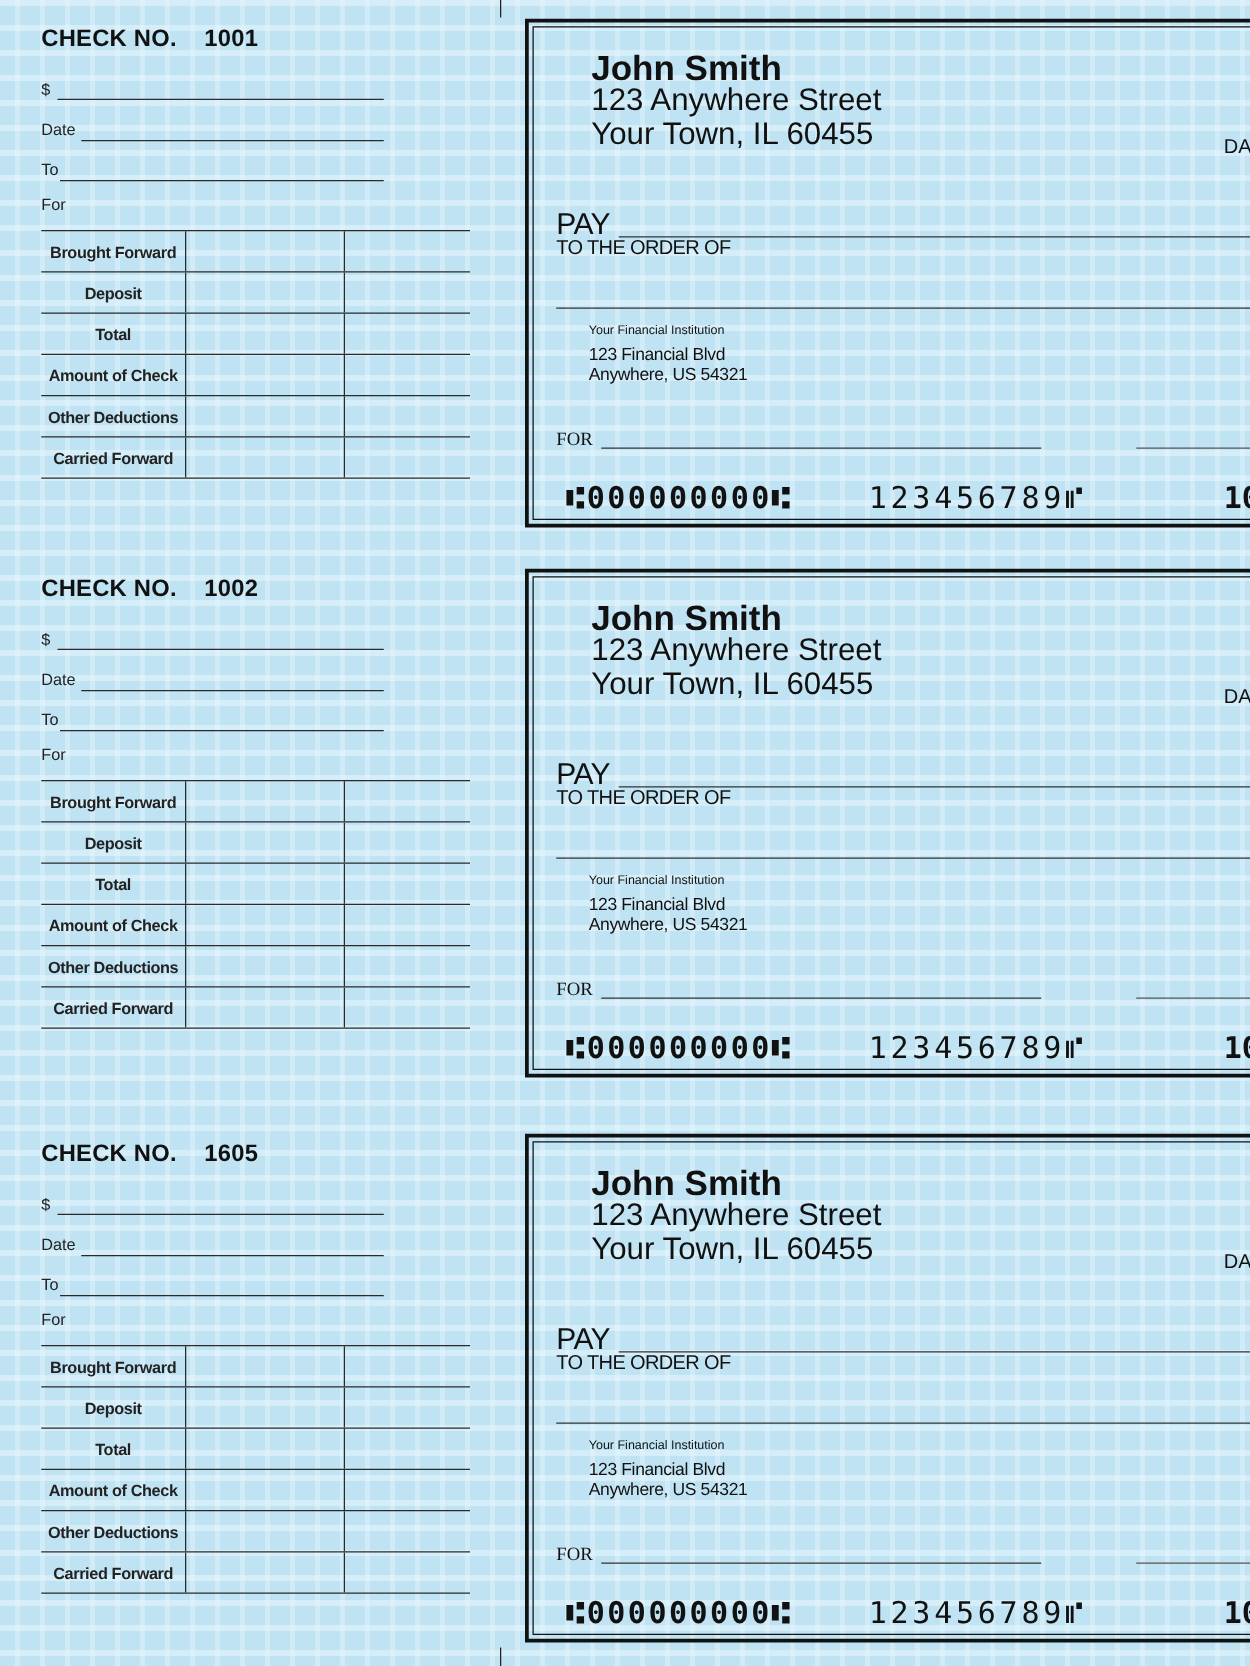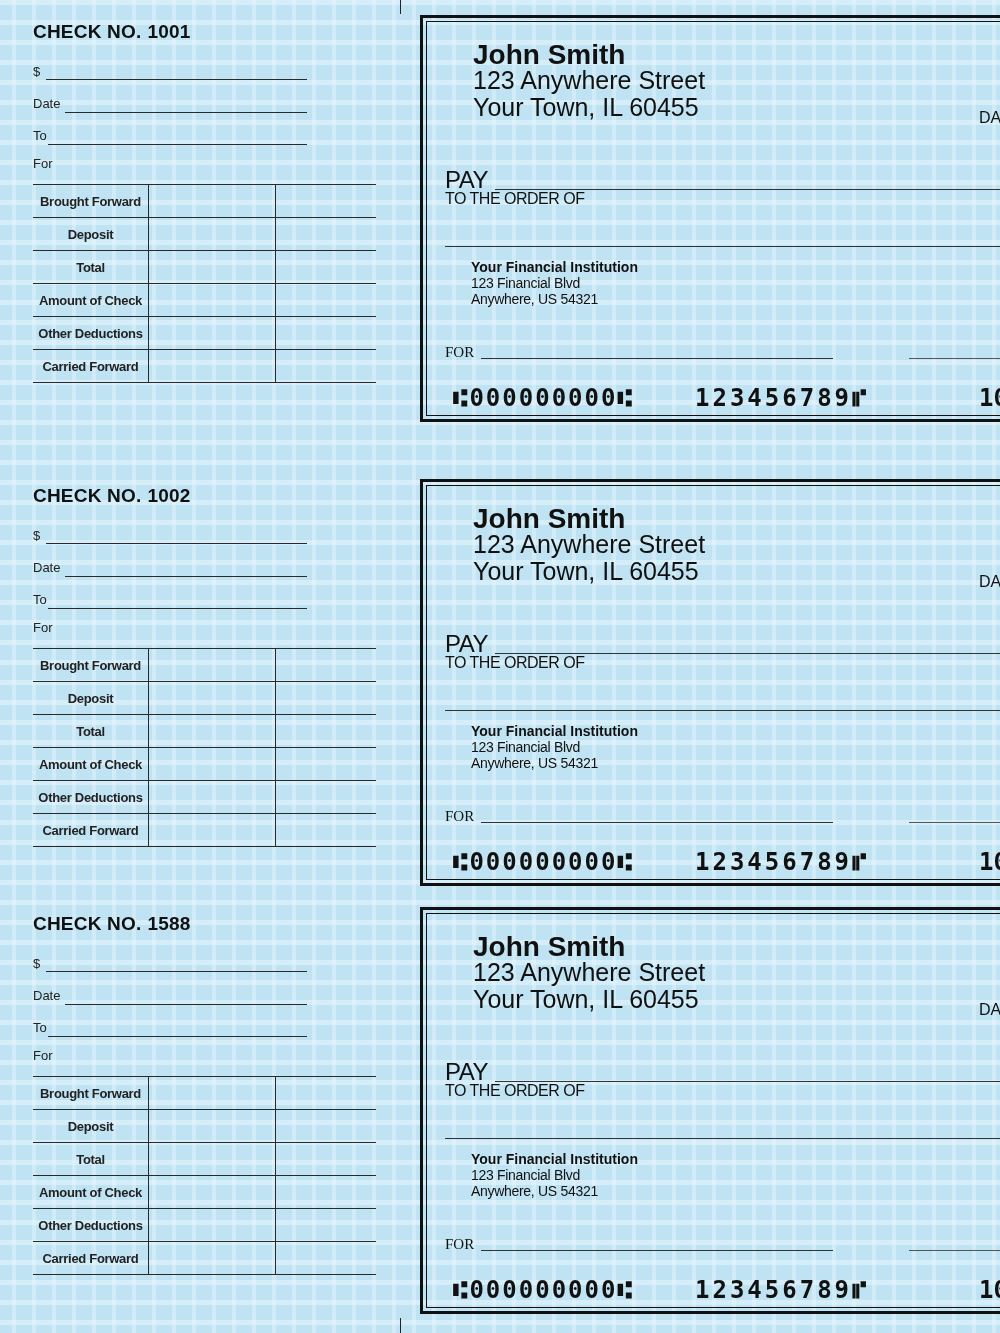--- a/index.html
+++ b/index.html
@@ -16,45 +16,45 @@
   .page-sep-top, .page-sep-bottom {
     position:absolute; left:400px; width:1px; background:#222;
   }
   .page-sep-top { top:0; height:14px; }
   .page-sep-bottom { top:1318px; height:15px; }
 
   .set { position:absolute; left:0; width:1000px; height:444px; }
 
   
   .stub-title { position:absolute; left:33px; font-weight:bold; font-size:19px; letter-spacing:0.2px; }
-  .stub-title .num { margin-left:6px; }
+  .stub-title .num { margin-left:22px; }
   .stub-field { position:absolute; left:33px; font-size:13px; color:#222; }
   .stub-line { position:absolute; height:1px; background:#2a2a2a; }
   .ledger { position:absolute; left:33px; width:343px; }
   .ledger-row { position:relative; height:32px; border-top:1.5px solid #2a2a2a;font-weight:bold; }
   .ledger-row:last-child { border-bottom:1.5px solid #2a2a2a; }
   .ledger-label { position:absolute; left:0; width:115px; top:0; height:32px; line-height:34px; text-align:center; font-size:13px; color:#222; letter-spacing:-0.3px; }
   .ledger-cell1 { position:absolute; left:115px; width:127px; top:0; height:32px; border-left:1.5px solid #2a2a2a; }
   .ledger-cell2 { position:absolute; left:242px; width:101px; top:0; height:32px; border-left:1.5px solid #2a2a2a; }
 
   
   .check { position:absolute; left:420px; width:600px; height:407px;
     border:3px solid #111; box-sizing:border-box; }
   .check-inner { position:absolute; left:3px; top:3px; right:-10px; bottom:3px; border:1px solid #111; }
   .owner-name { position:absolute; left:50px; font-weight:bold; font-size:28px; }
   .owner-line { position:absolute; left:50px; font-size:25px; }
   .date-label { position:absolute; left:556px; font-size:16px; }
   .pay { position:absolute; left:22px; font-size:24px; letter-spacing:-0.5px; }
   .order-of { position:absolute; left:22px; font-size:16px; letter-spacing:-0.5px; }
   .chk-line { position:absolute; height:1px; background:#333; }
-  .bank-name { position:absolute; left:48px; font-weight:bold; font-size:14px;text-align:right; }
+  .bank-name { position:absolute; left:48px; font-weight:normal; font-size:10px;text-align:right; }
   .bank-line { position:absolute; left:48px; font-size:14px; letter-spacing:-0.3px; }
   .for-label { position:absolute; left:22px; font-family:"Liberation Serif", serif; font-size:15px; }
   .micr { position:absolute; left:30px; font-family:"DejaVu Sans Mono", monospace; font-size:24px; letter-spacing:2px; font-weight:bold; }
-  .micr-acct { position:absolute; left:272px; font-family:"DejaVu Sans Mono", monospace; font-size:24px; letter-spacing:3px; font-weight:bold; }
+  .micr-acct { position:absolute; left:272px; font-family:"DejaVu Sans Mono", monospace; font-size:24px; letter-spacing:3px; font-weight:normal; }
   .micr-num { position:absolute; left:556px; font-family:"DejaVu Sans Mono", monospace; font-size:24px; font-weight:bold; }
 </style>
 </head>
 <body>
 
 <div class="page-sep-top"></div>
 <div class="page-sep-bottom"></div>
 
 <div id="sets">
     <div class="set" style="top: 0px;">
@@ -121,21 +121,21 @@
 
       <div class="for-label" style="top:326px">FOR</div>
       <div class="chk-line" style="left:58px;width:352px;top:340px"></div>
       <div class="chk-line" style="left:486px;width:110px;top:340px;background:#555"></div>
 
       <div class="micr" style="top:366px">⑆000000000⑆</div>
       <div class="micr-acct" style="top:366px">123456789⑈</div>
       <div class="micr-num" style="top:366px">10</div>
     </div>
   </div>
-    <div class="set" style="top: 464px;">
+    <div class="set" style="top: 440px;">
 
     <div class="stub-title" style="top:21px">
       <span>CHECK NO.</span><span class="num">1002</span>
     </div>
     <div class="stub-field" style="top:64px">$</div>
     <div class="stub-line" style="left:46px;width:261px;top:79px"></div>
     <div class="stub-field" style="top:96px">Date</div>
     <div class="stub-line" style="left:65px;width:242px;top:112px"></div>
     <div class="stub-field" style="top:128px">To</div>
     <div class="stub-line" style="left:48px;width:259px;top:144px"></div>
@@ -195,21 +195,21 @@
       <div class="chk-line" style="left:486px;width:110px;top:340px;background:#555"></div>
 
       <div class="micr" style="top:366px">⑆000000000⑆</div>
       <div class="micr-acct" style="top:366px">123456789⑈</div>
       <div class="micr-num" style="top:366px">10</div>
     </div>
   </div>
     <div class="set" style="top: 892px;">
 
     <div class="stub-title" style="top:21px">
-      <span>CHECK NO.</span><span class="num">1588</span>
+      <span>CHECK NO.</span><span class="num">1605</span>
     </div>
     <div class="stub-field" style="top:64px">$</div>
     <div class="stub-line" style="left:46px;width:261px;top:79px"></div>
     <div class="stub-field" style="top:96px">Date</div>
     <div class="stub-line" style="left:65px;width:242px;top:112px"></div>
     <div class="stub-field" style="top:128px">To</div>
     <div class="stub-line" style="left:48px;width:259px;top:144px"></div>
     <div class="stub-field" style="top:156px">For</div>
 
     <div class="ledger" style="top:184px">

